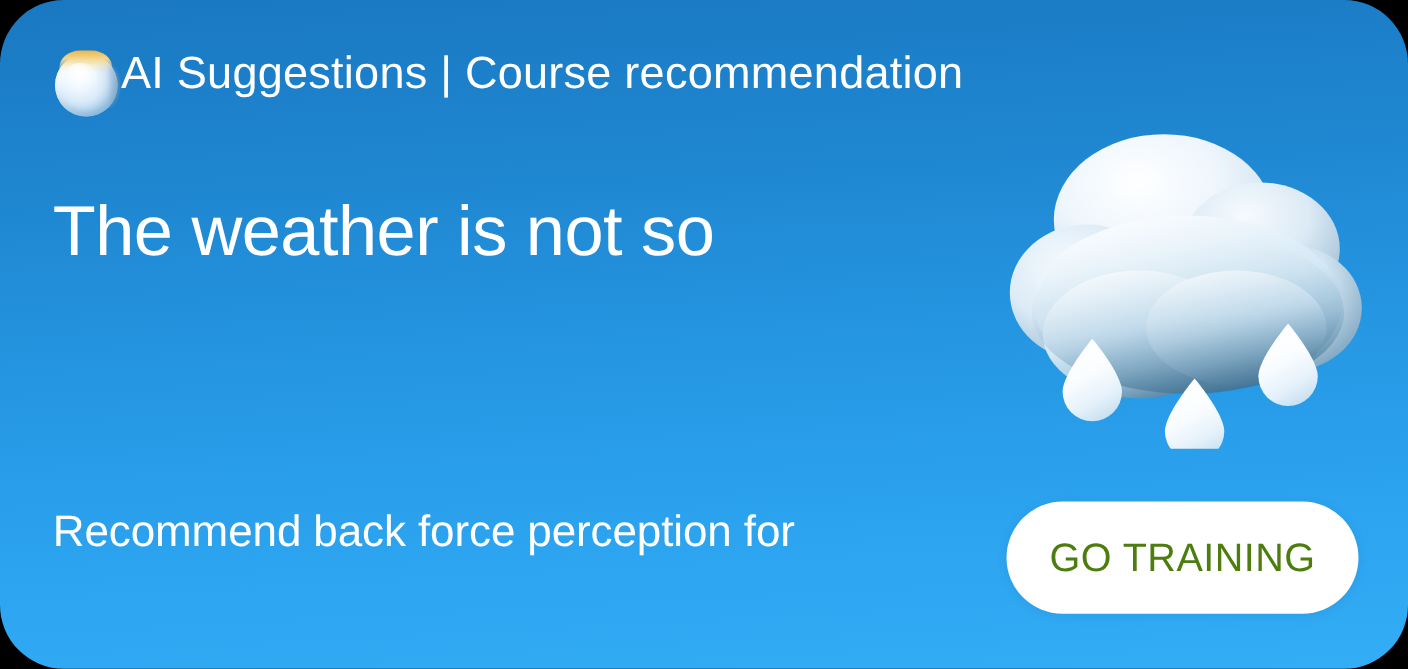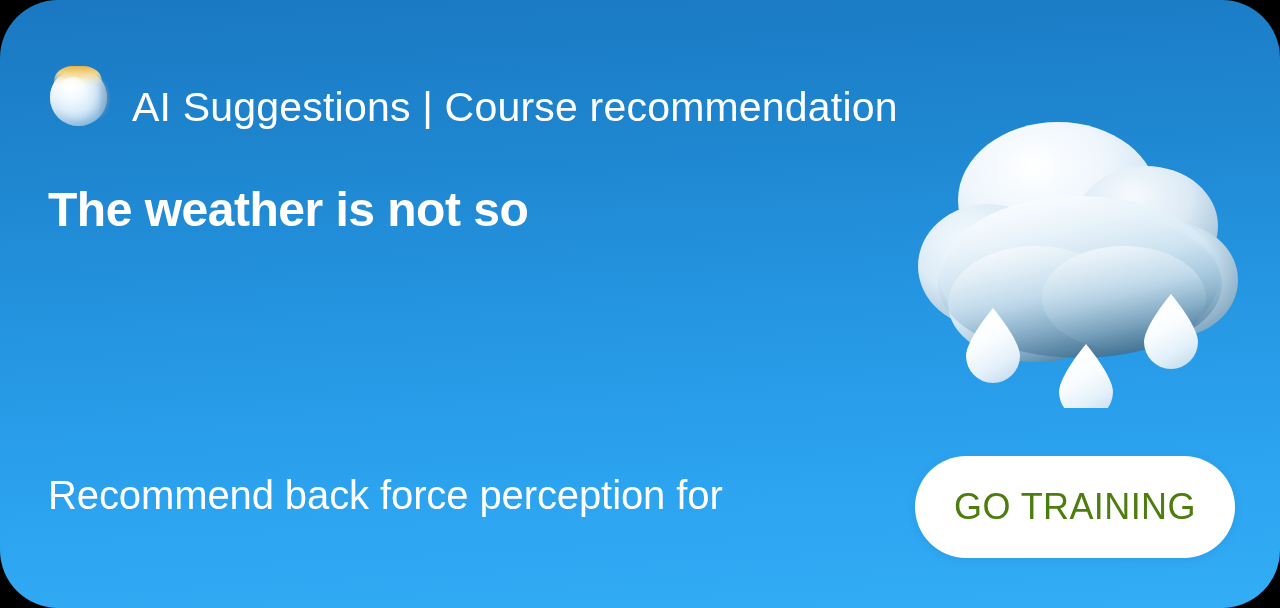--- a/index.html
+++ b/index.html
@@ -23,24 +23,23 @@
     border-radius: 58px;
     background: linear-gradient(177deg, #1A78C2 0%, #1F86D0 26%, #2596E2 52%, #2CA3EF 76%, #33ADF6 100%);
     overflow: hidden;
     box-sizing: border-box;
   }
 
   
   .header {
     position: absolute;
     left: 48px;
-    top: 56px;
+    top: 46px;
     display: flex;
-    align-items: flex-end;
-    gap: 22px;
+    align-items: flex-start;
     height: 72px;
   }
 
   .bubble-icon {
     position: relative;
     width: 62px;
     height: 62px;
     flex: 0 0 auto;
   }
   .bubble-icon .sphere {
@@ -94,32 +93,32 @@
     line-height: 1;
   }
 
   
   .headline {
     position: absolute;
     left: 48px;
     top: 164px;
     width: 820px;
     color: #ffffff;
-    font-size: 48px;
-    font-weight: 700;
+    font-size: 64px;
+    font-weight: 400;
     line-height: 92px;
     letter-spacing: -0.5px;
   }
   .headline .ln { display: block; white-space: nowrap; }
 
   
   .subtitle {
     position: absolute;
     left: 48px;
-    top: 467px;
+    top: 455px;
     width: 830px;
     color: #ffffff;
     font-size: 40px;
     font-weight: 400;
     line-height: 56px;
     letter-spacing: -0.1px;
   }
   .subtitle .ln { display: block; }
 
   

